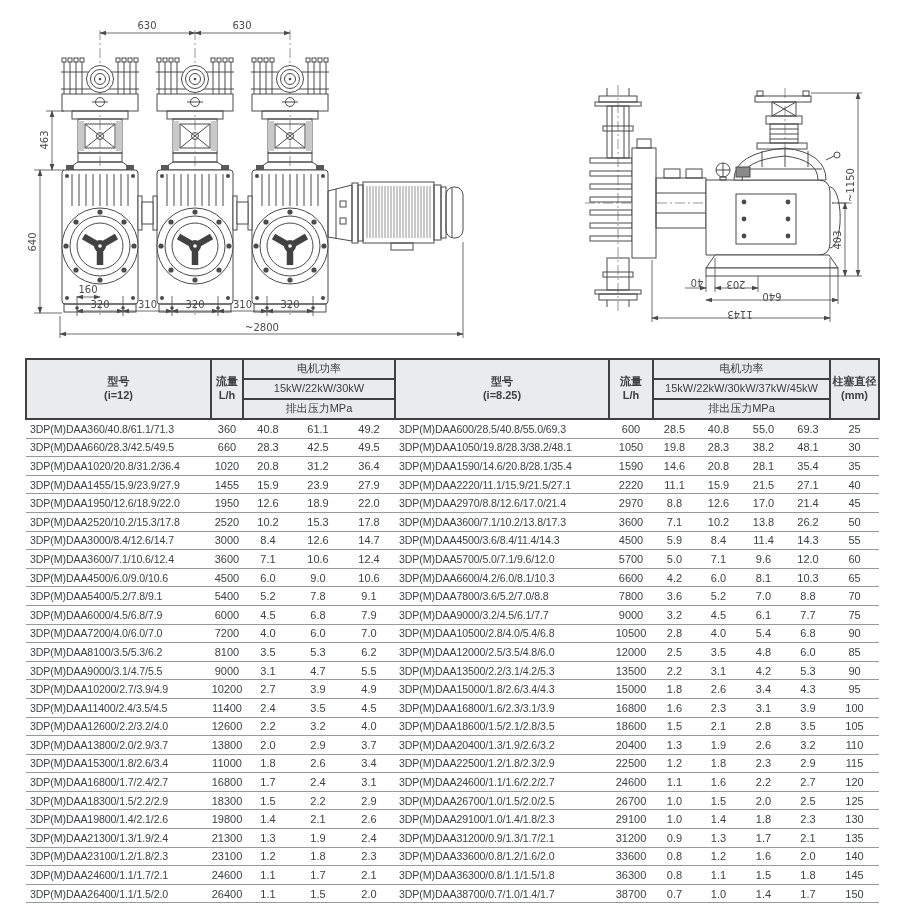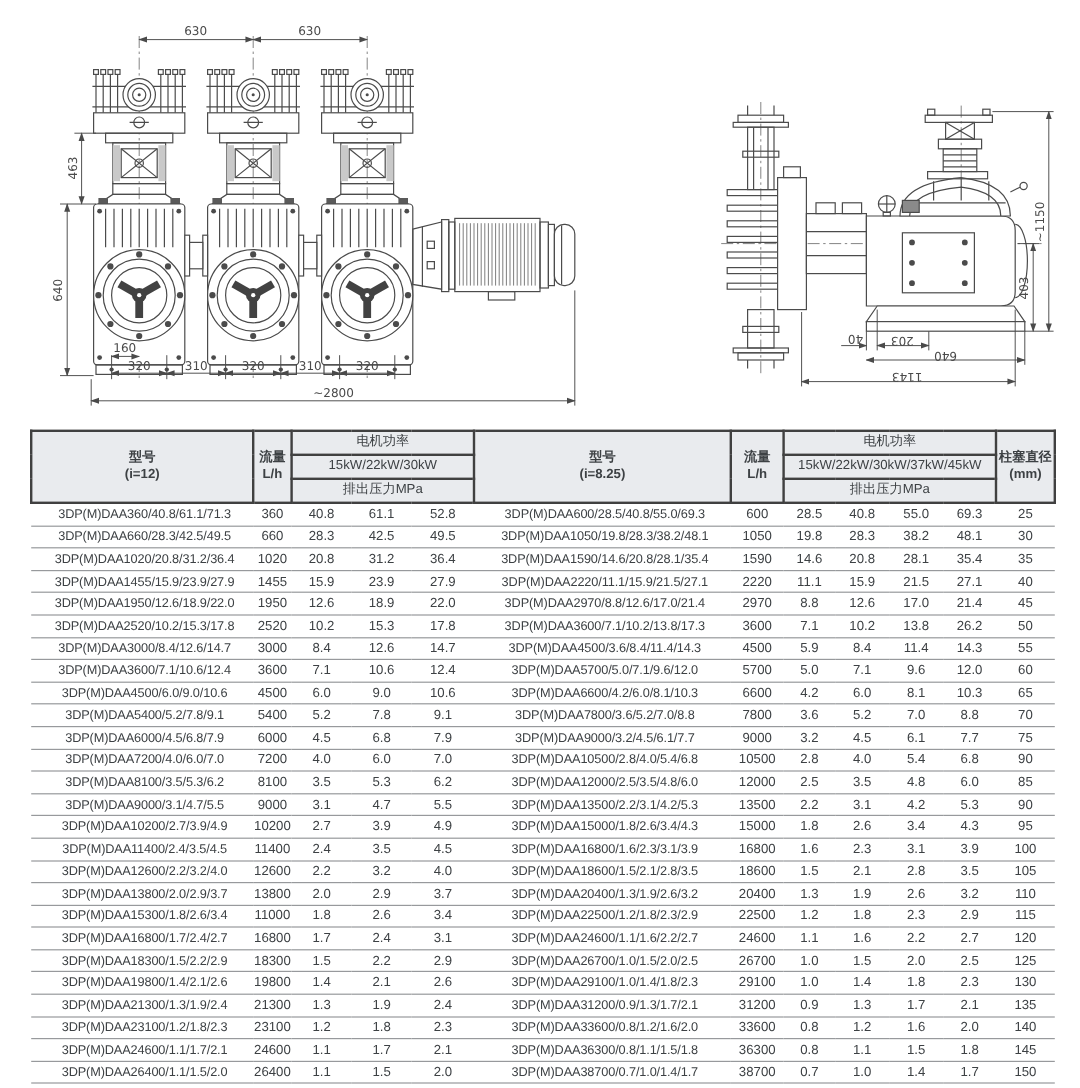--- a/index.html
+++ b/index.html
@@ -1,37 +1,37 @@
 <!DOCTYPE html>
 <html><head>
 <meta charset="utf-8">
 <style>
   html,body{margin:0;padding:0;background:#fff;}
   .page{
     position:relative;width:900px;height:907px;background:#ffffff;overflow:hidden;
     font-family:"Liberation Sans","DejaVu Sans",sans-serif;color:#3d4144;
   }
-  .drawings{position:absolute;top:0;left:16px;width:880px;height:356px;}
+  .drawings{position:absolute;top:0;left:0;width:880px;height:356px;}
   svg text{font-family:"DejaVu Sans","Liberation Sans",sans-serif;font-size:10px;fill:#4a4a4a;}
   .spec{position:absolute;top:358px;left:25px;width:853px;}
   table.spec-table{
     border-collapse:collapse;table-layout:fixed;width:853px;
     font-size:11px;color:#3d4144;
   }
   .spec-table thead th{
     background:#e9ebee;border:2px solid #404040;font-weight:normal;
     text-align:center;vertical-align:middle;padding:0;line-height:1.25;
     font-size:11px;
   }
   .spec-table thead tr{height:20px;}
   .spec-table tbody td{
     border-bottom:1px solid #97999c;height:17.6px;padding:0;
     text-align:center;vertical-align:middle;white-space:nowrap;overflow:hidden;
   }
-  .spec-table td.c-model{text-align:center;padding-left:4px;font-size:10.6px;letter-spacing:-0.1px;}
+  .spec-table td.c-model{text-align:left;padding-left:4px;font-size:10.6px;letter-spacing:-0.1px;}
   .spec-table td.c-num{font-size:11px;}
   .hdr-2line{display:block;font-weight:bold;}
 </style>
 </head>
 <body>
 
 <div class="page">
 
   <div class="drawings">
     <svg width="900" height="356" viewBox="0 0 900 356">
@@ -393,21 +393,21 @@
           <th colspan="3">排出压力MPa</th>
           <th colspan="4">排出压力MPa</th>
         </tr>
       </thead>
       <tbody>
           <tr>
             <td class="c-model">3DP(M)DAA360/40.8/61.1/71.3</td>
             <td class="c-num">360</td>
             <td class="c-num">40.8</td>
             <td class="c-num">61.1</td>
-            <td class="c-num">52.8</td>
+            <td class="c-num">49.2</td>
             <td class="c-model">3DP(M)DAA600/28.5/40.8/55.0/69.3</td>
             <td class="c-num">600</td>
             <td class="c-num">28.5</td>
             <td class="c-num">40.8</td>
             <td class="c-num">55.0</td>
             <td class="c-num">69.3</td>
             <td class="c-num">25</td>
           </tr>
           <tr>
             <td class="c-model">3DP(M)DAA660/28.3/42.5/49.5</td>

